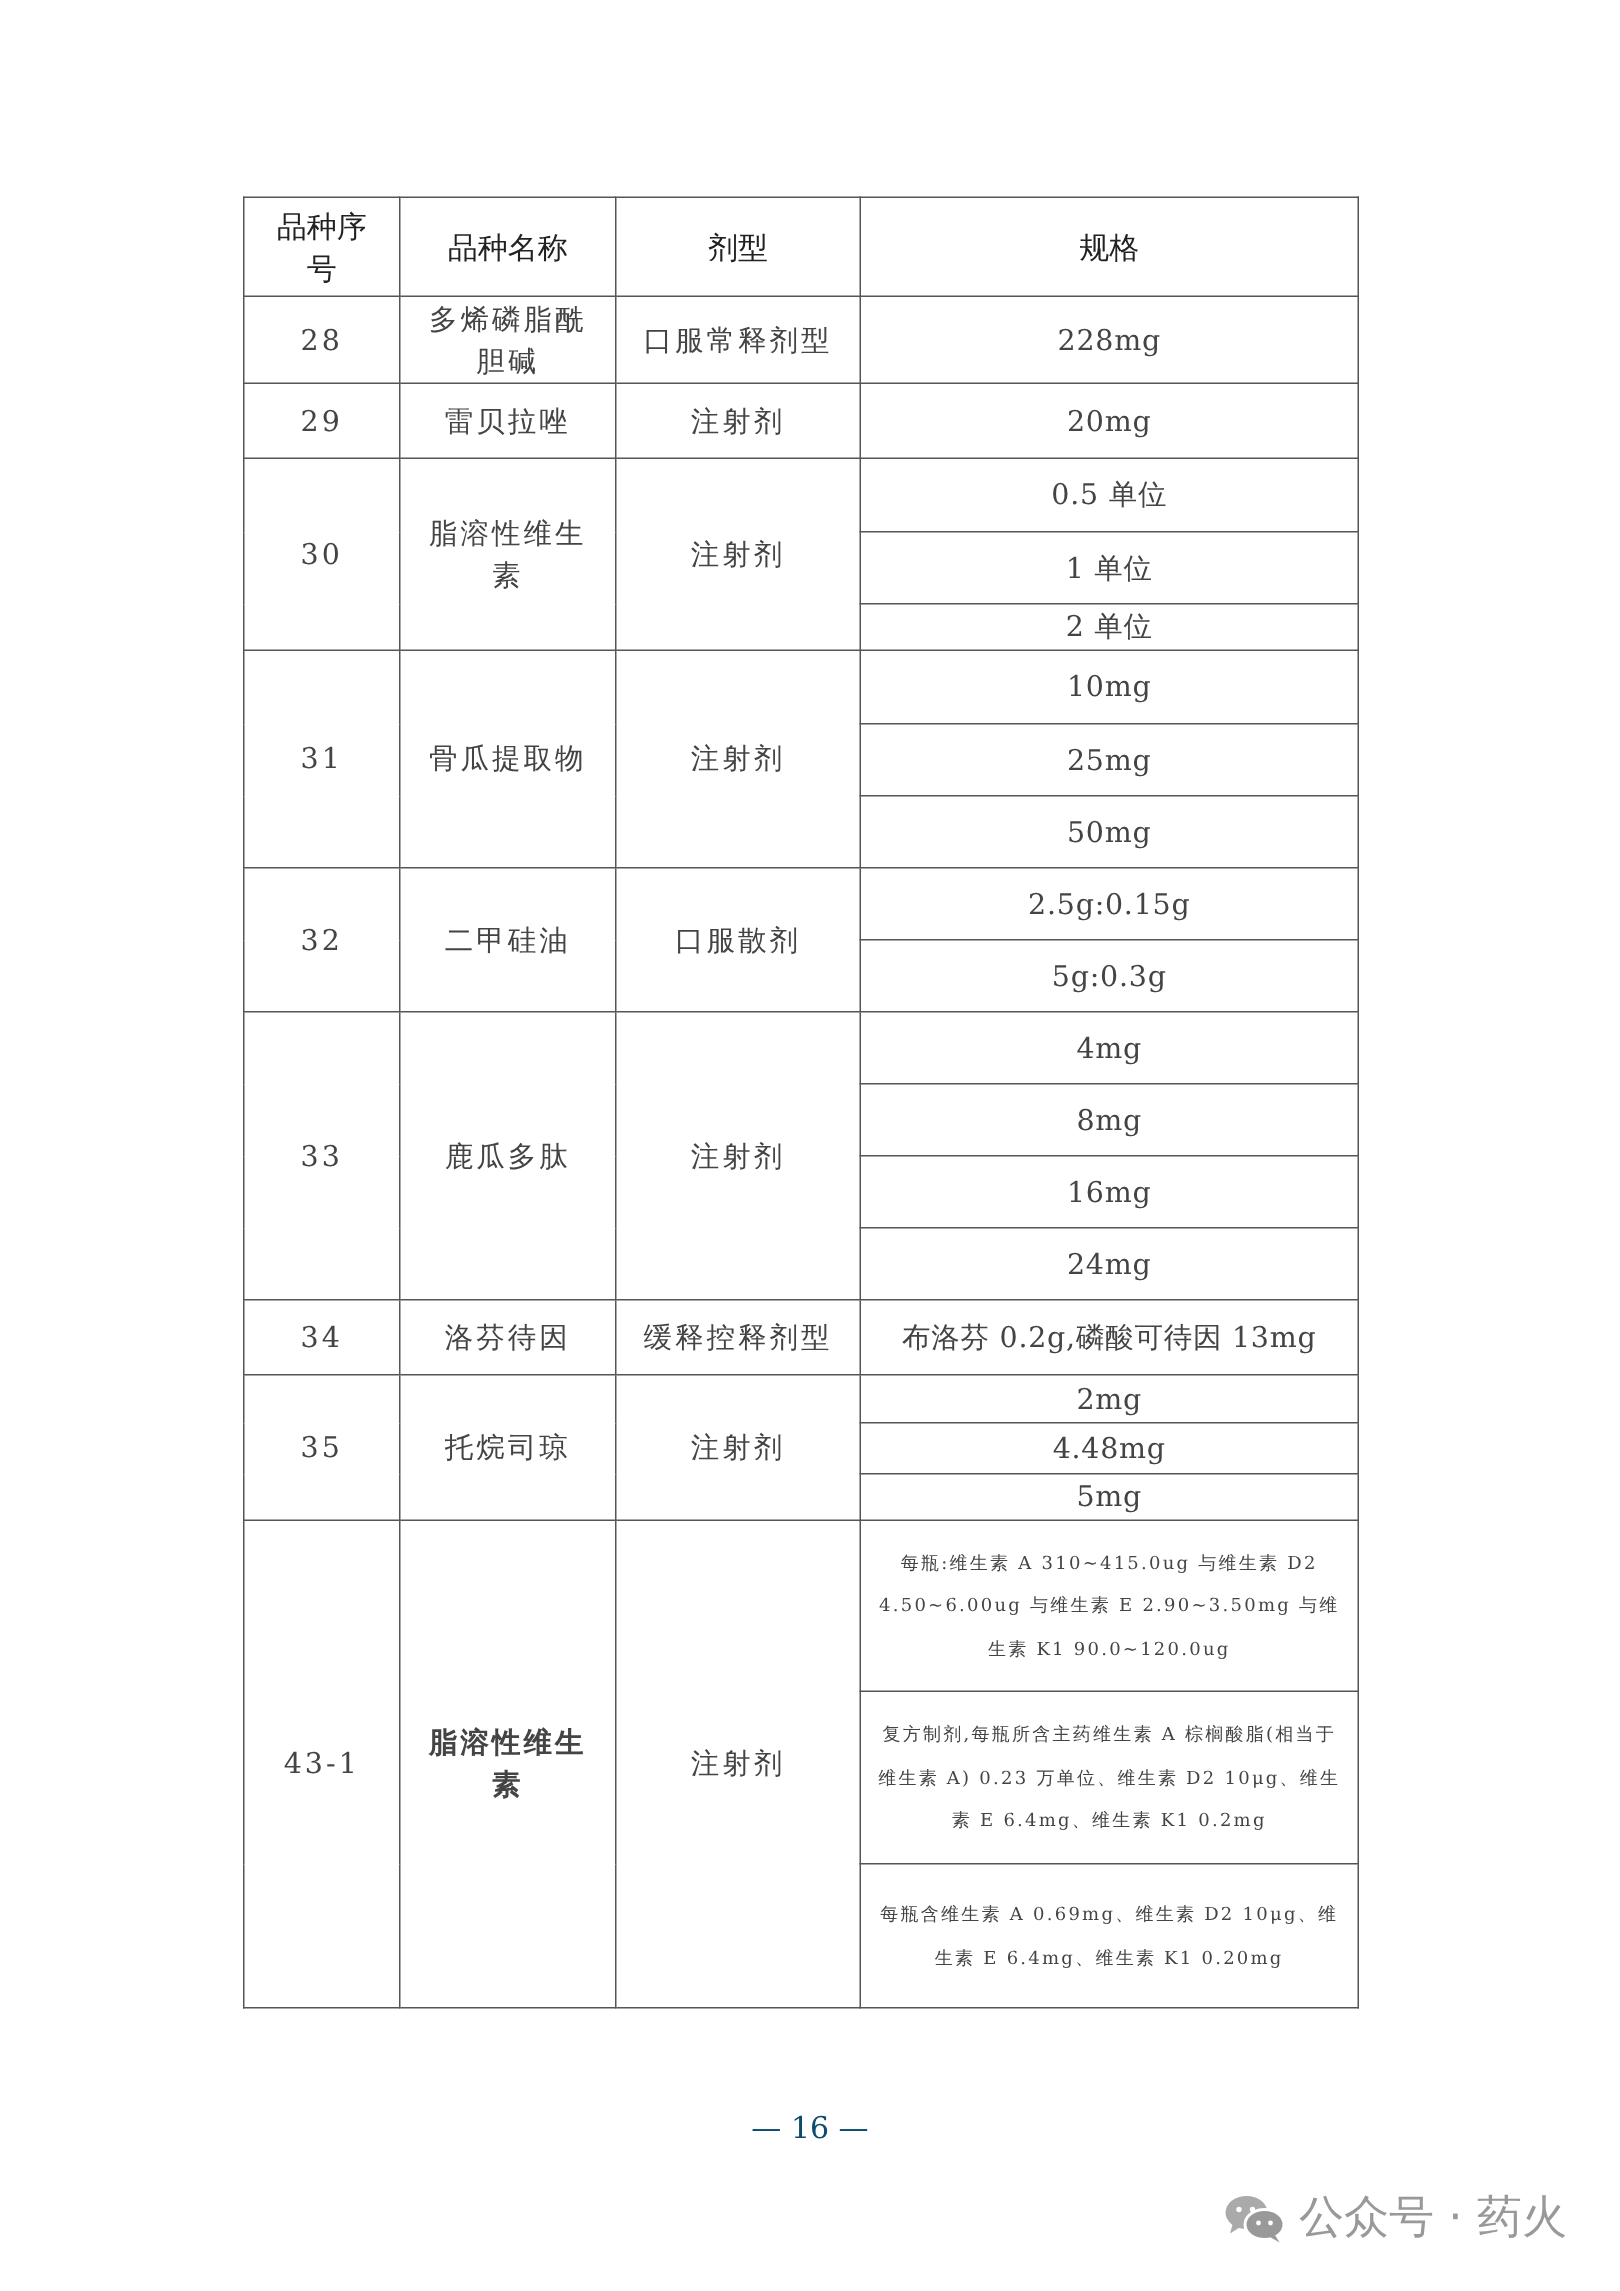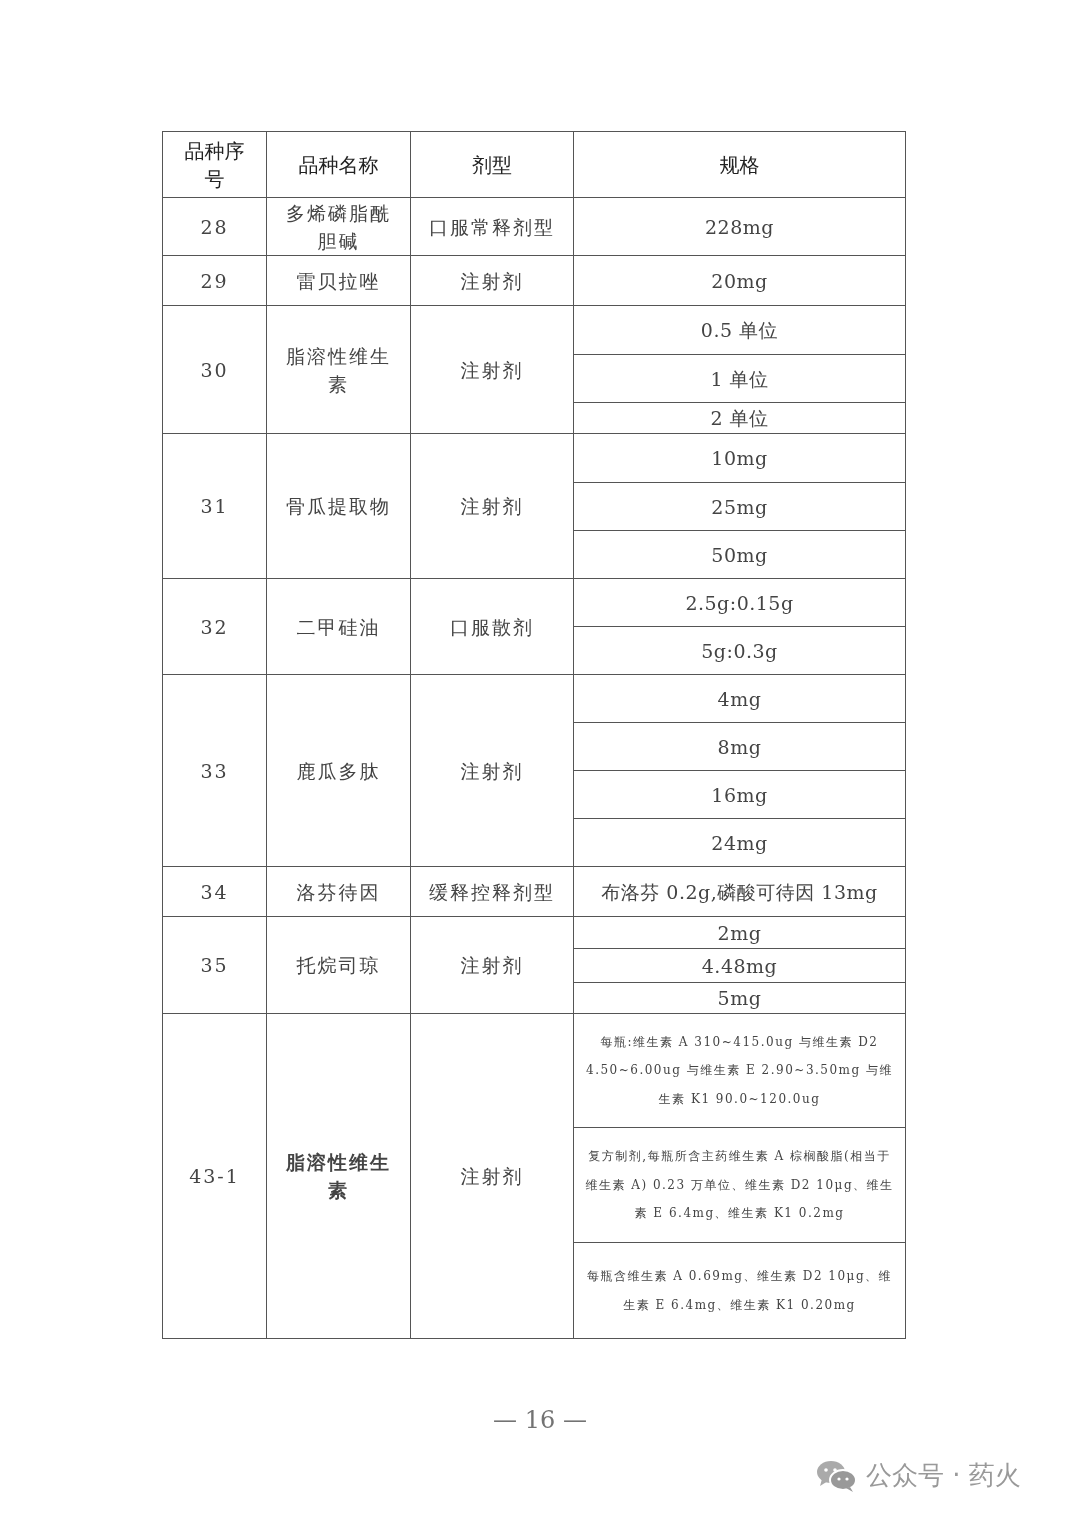--- a/index.html
+++ b/index.html
@@ -5,22 +5,22 @@
   html, body { margin:0; padding:0; background:#ffffff; }
   body { width:1080px; height:1527px; position:relative; overflow:hidden;
          font-family:"DejaVu Serif","Liberation Serif",serif; color:#333; }
   .tbl { position:absolute; left:162px; top:131px; width:743px; border-collapse:collapse; table-layout:fixed; }
   .tbl td, .tbl th { border:1.5px solid #555; text-align:center; vertical-align:middle; padding:0 8px; }
   .tbl th { font-family:"DejaVu Sans","Liberation Sans",sans-serif; font-weight:normal; font-size:20px; color:#222; line-height:28px; }
   .tbl td { font-size:19px; color:#444; line-height:28px; letter-spacing:2px; }
   .tbl td.spec { letter-spacing:0.5px; }
   .tbl td.long { font-size:12px; line-height:28.5px; letter-spacing:1.5px; padding:0 8px; }
   .c1{width:104px;} .c2{width:144px;} .c3{width:163px;} .c4{width:332px;}
-  .pagenum { position:absolute; left:0; width:1080px; top:1406px; text-align:center; font-size:24px; color:#737373; }
-  .watermark { position:absolute; left:816px; top:1458px; display:flex; align-items:center; font-family:"DejaVu Sans","Liberation Sans",sans-serif; font-size:26px; color:#999; }
+  .pagenum { position:absolute; left:0; width:1080px; top:1406px; text-align:center; font-size:20px; color:#0c4a6e; }
+  .watermark { position:absolute; left:816px; top:1458px; display:flex; align-items:center; font-family:"DejaVu Sans","Liberation Sans",sans-serif; font-size:30px; color:#999; }
   .wm-icon { width:42px; height:34px; position:relative; margin-right:8px; }
 </style>
 </head>
 <body>
 
 <table class="tbl">
   <colgroup>
       <col class="c1">
       <col class="c2">
       <col class="c3">

